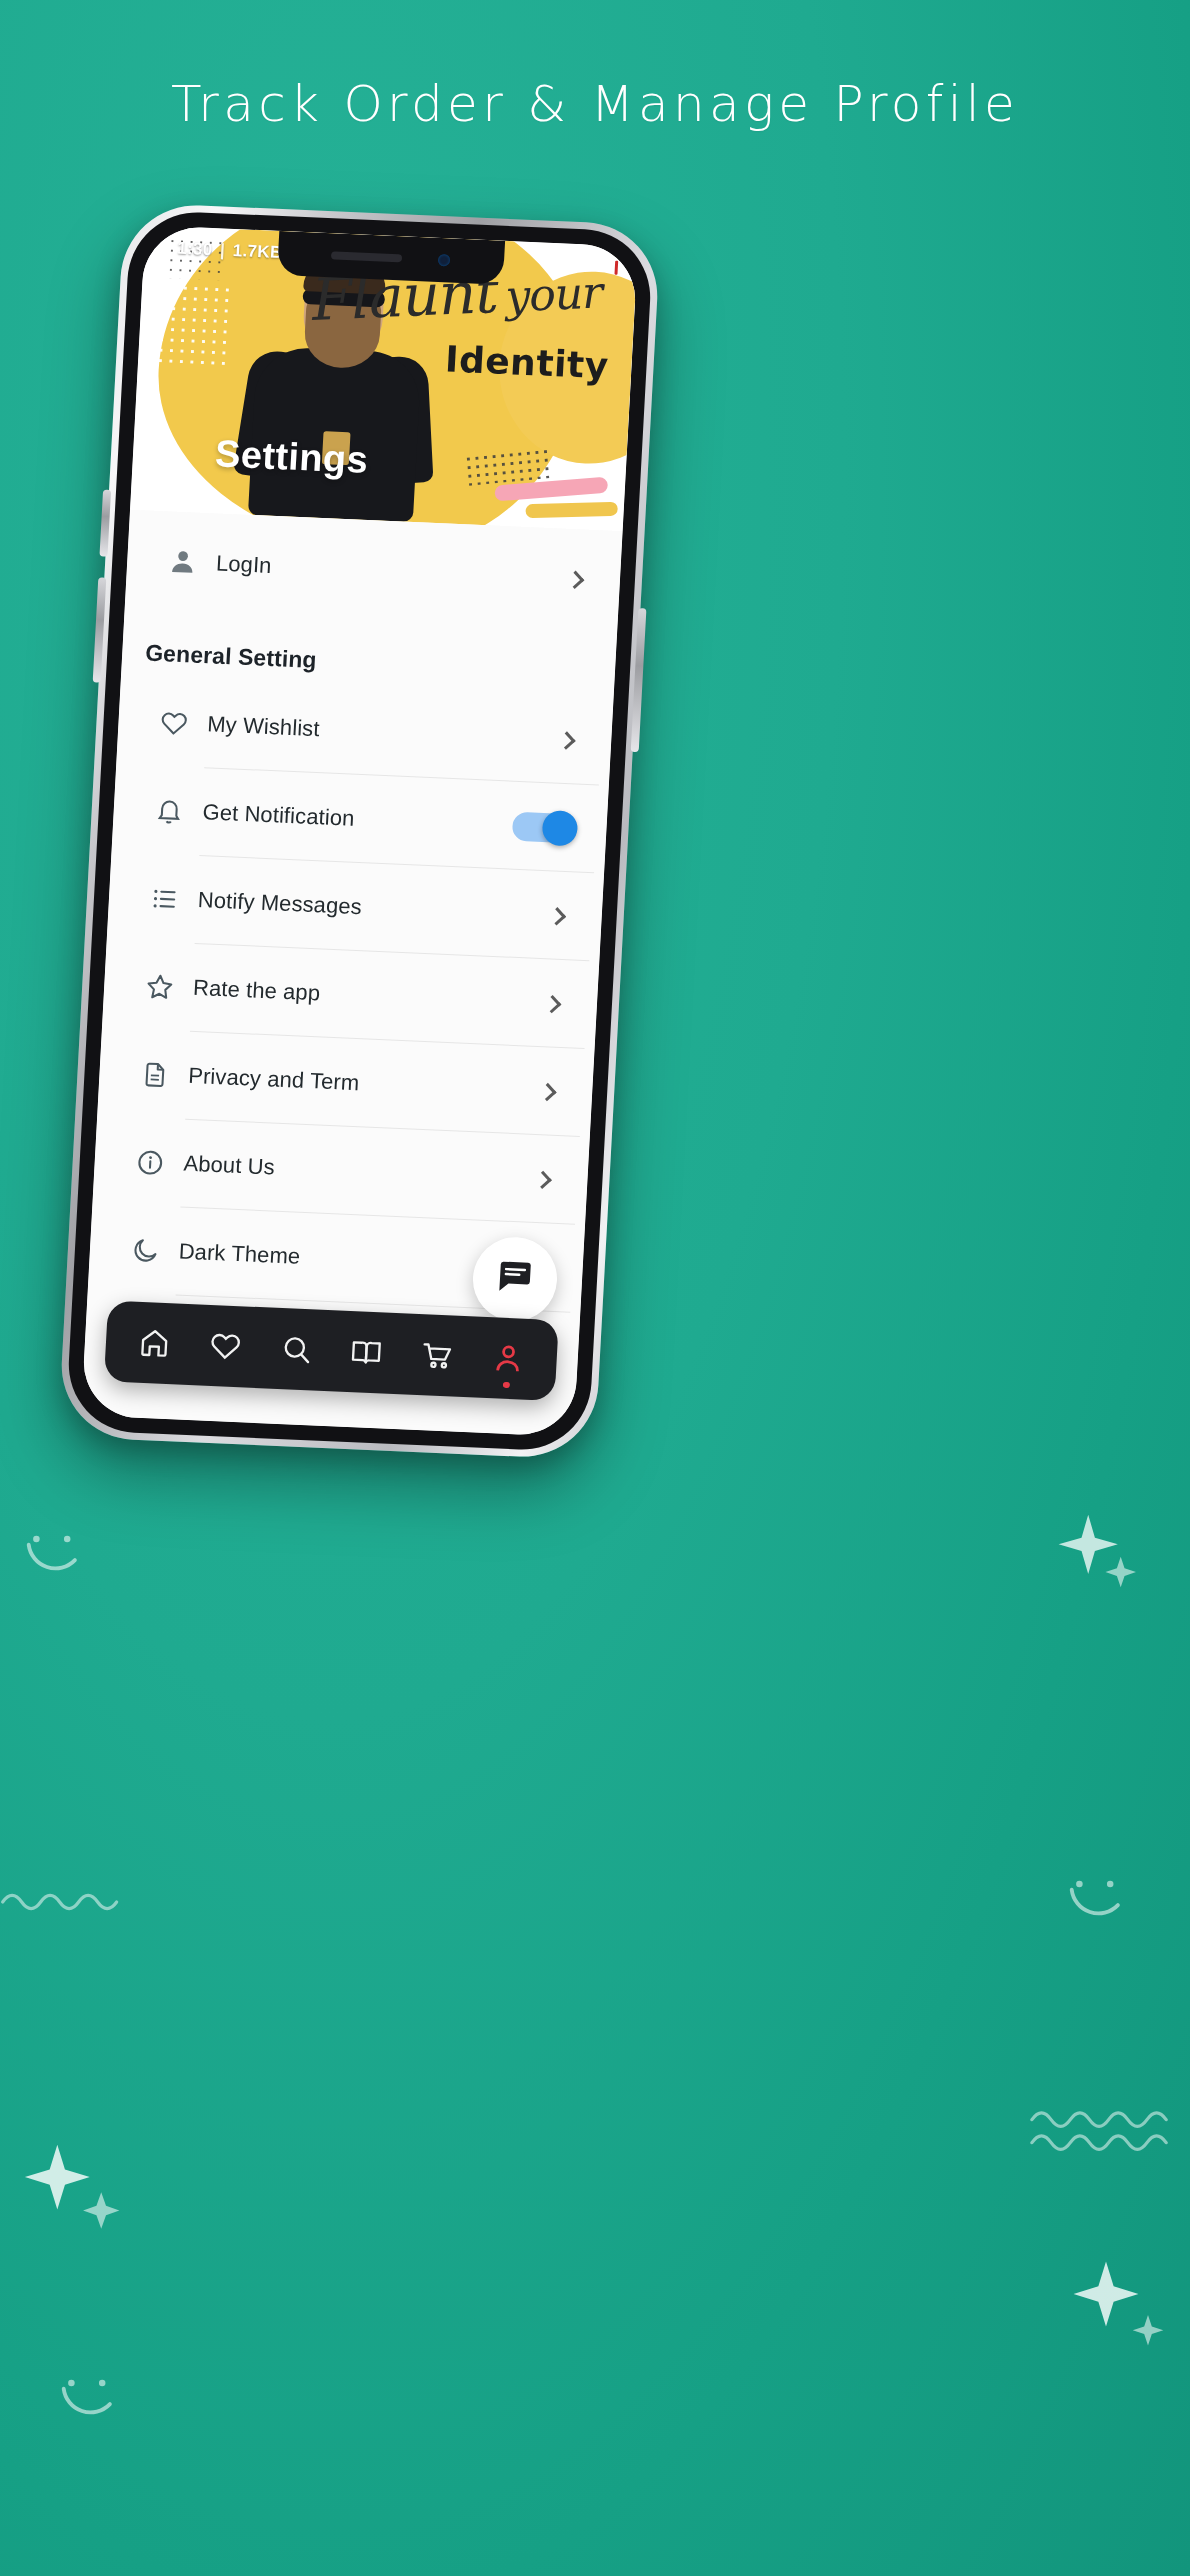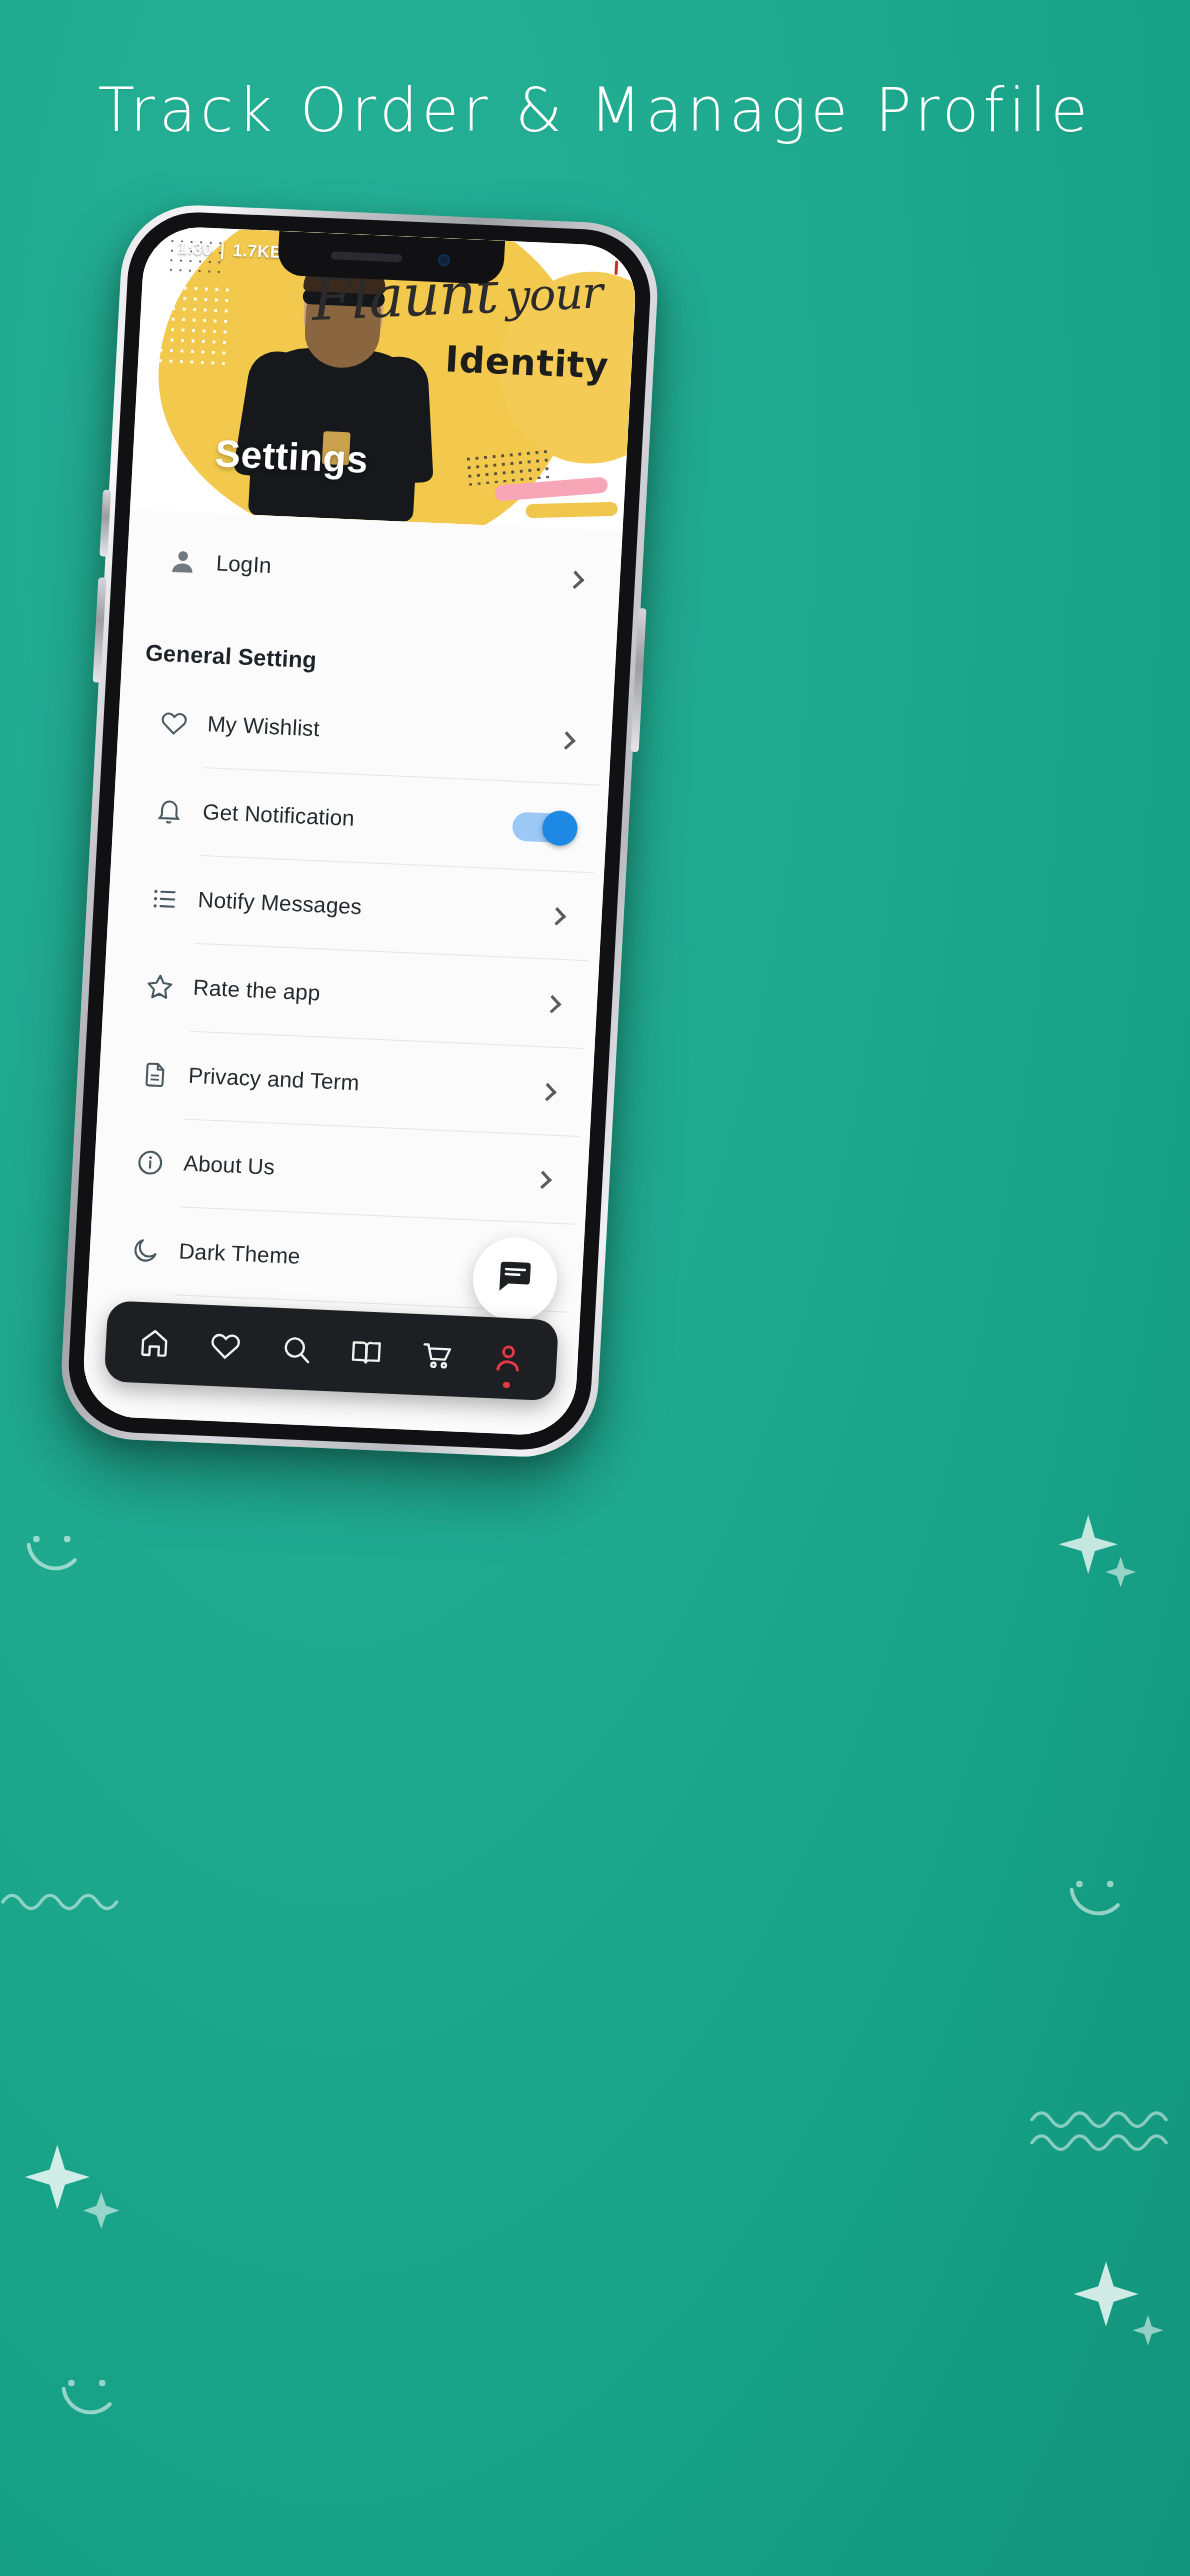--- a/index.html
+++ b/index.html
@@ -14,21 +14,21 @@
   }
 
   
   .doodle { position:absolute; pointer-events:none; }
 
   
   .headline {
     position:absolute; left:0; right:0; top:75px;
     text-align:center;
     color:#ffffff;
-    font-size:60px;
+    font-size:50px;
     font-weight:300;
     letter-spacing:4.3px;
     font-family:"DejaVu Sans", sans-serif;
     white-space:nowrap;
     text-shadow:0 1px 1.9px rgba(0,0,0,.05);
   }
 
   
   #phone-mock {
     position:absolute;

